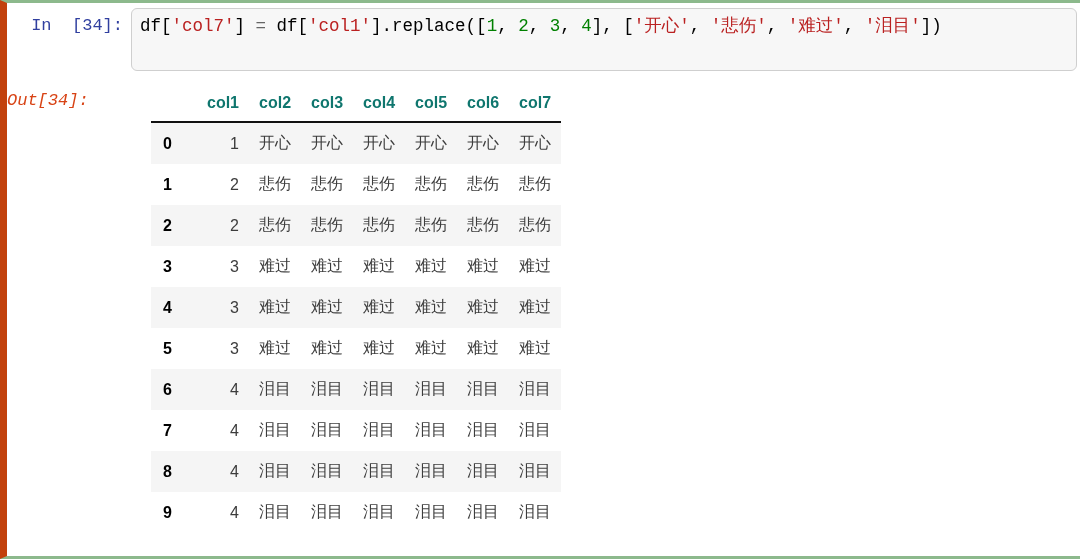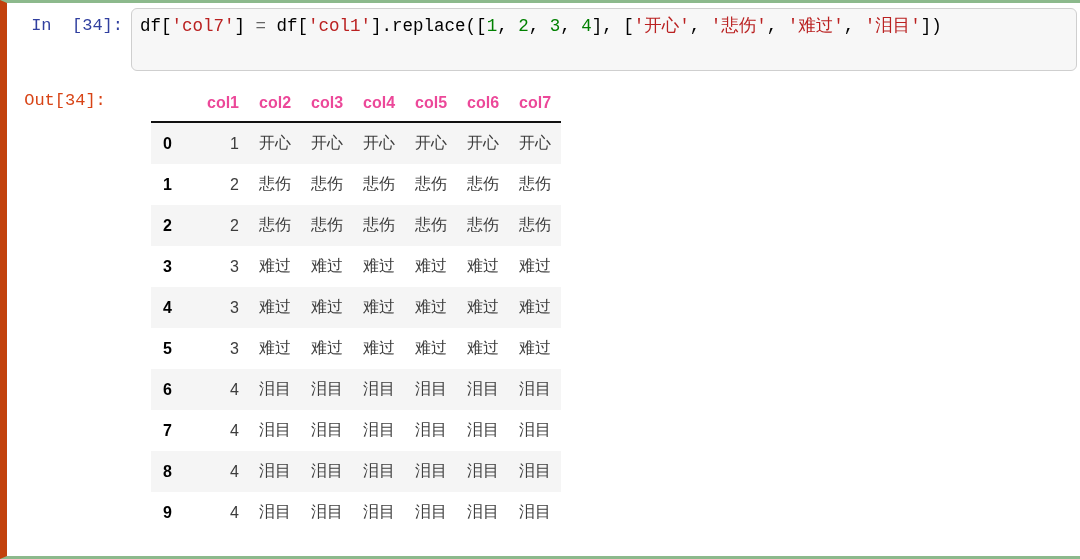--- a/index.html
+++ b/index.html
@@ -91,43 +91,44 @@
     align-items: flex-start;
   }
   #out-prompt {
     width: 124px;
     padding-right: 8px;
     box-sizing: border-box;
     color: #d84315;
     font-family: "Liberation Mono", monospace;
     font-size: 17px;
     line-height: 20px;
-    text-align: center;
+    text-align: left;
     flex: 0 0 auto;
     padding-top: 2px;
+    font-style: italic;
   }
   #output-area {
     flex: 1 1 auto;
     padding-left: 20px;
   }
 
   
   table.dataframe {
     border-collapse: collapse;
     border: none;
     font-size: 16px;
     color: #000000;
   }
   table.dataframe thead th {
     font-weight: bold;
     text-align: right;
     padding: 5px 10px 9px 10px;
     border: none;
     border-bottom: 2px solid #111111;
-    color: #ec4899;
+    color: #0f766e;
     font-size: 16px;
     vertical-align: bottom;
     background: #ffffff;
   }
   table.dataframe thead th.idx-head {
     border-bottom: 2px solid #111111;
   }
   table.dataframe tbody th {
     font-weight: bold;
     text-align: left;

